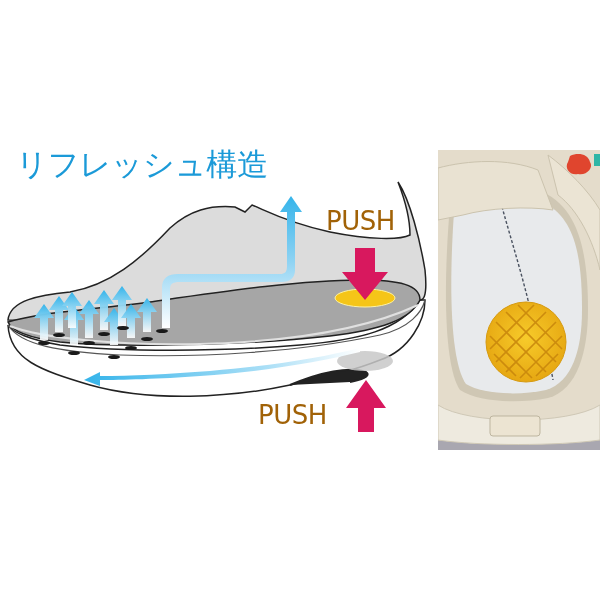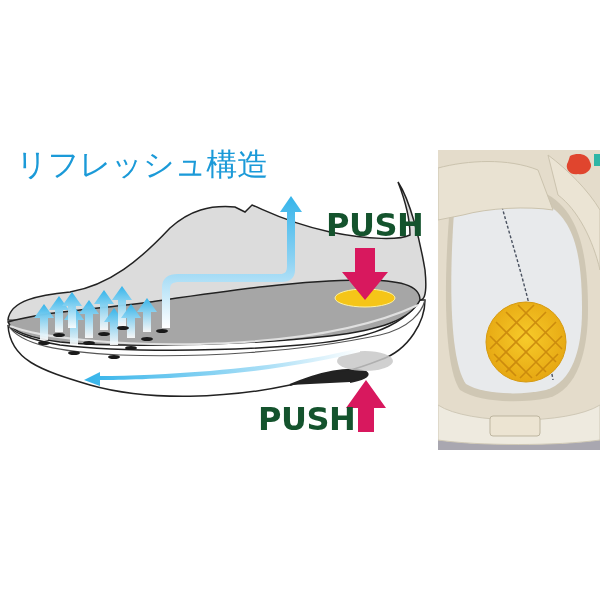--- a/index.html
+++ b/index.html
@@ -1,18 +1,18 @@
 <!DOCTYPE html>
 <html><head>
 <meta charset="utf-8">
 <style>
   html, body { margin:0; padding:0; background:#ffffff; }
   body { width:600px; height:600px; position:relative; overflow:hidden; font-family:"DejaVu Sans", sans-serif; }
   .title { position:absolute; left:16px; top:144px; font-size:31px; color:#1b9ad8; letter-spacing:0px; white-space:nowrap; font-family:"DejaVu Sans", sans-serif;text-align:right; }
-  .push { position:absolute; font-family:"DejaVu Sans", sans-serif; font-weight:bold; color:#14532d; font-size:32px; letter-spacing:-0.5px; }
+  .push { position:absolute; font-family:"DejaVu Sans", sans-serif; font-weight:normal; color:#a16207; font-size:26px; letter-spacing:-0.5px; }
   .push-top { left:326px; top:206px; }
   .push-bottom { left:258px; top:400px; }
   svg.diagram { position:absolute; left:0; top:0; }
   .photo { position:absolute; left:438px; top:150px; width:162px; height:300px; overflow:hidden; background:#a9a7b0; }
 </style>
 </head>
 <body>
 
 <svg class="diagram" width="440" height="600" viewBox="0 0 440 600">
   <defs>

